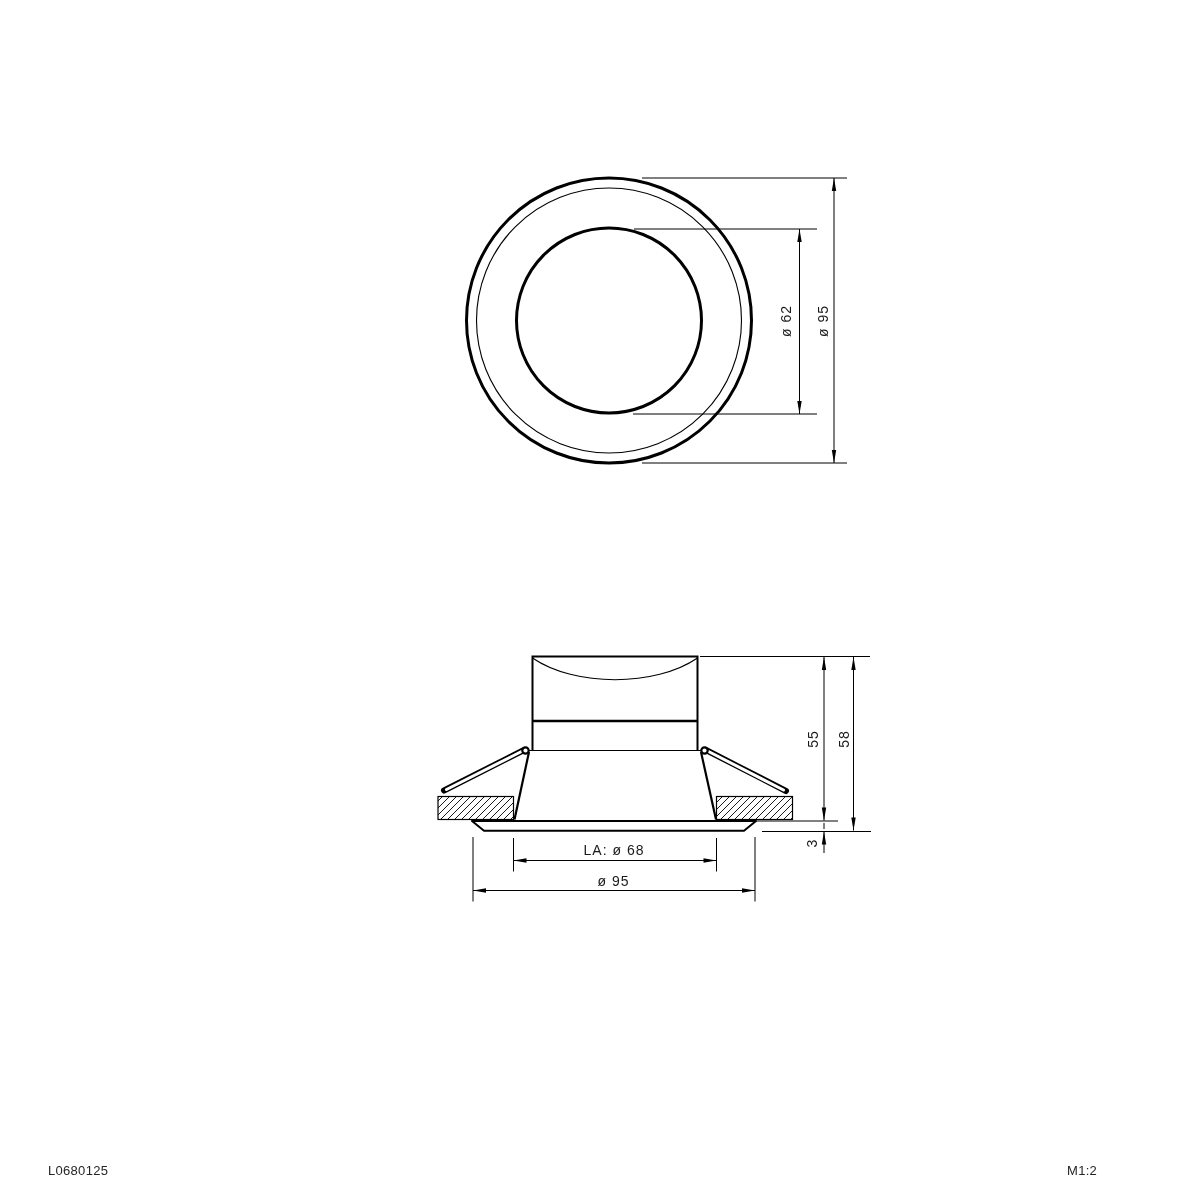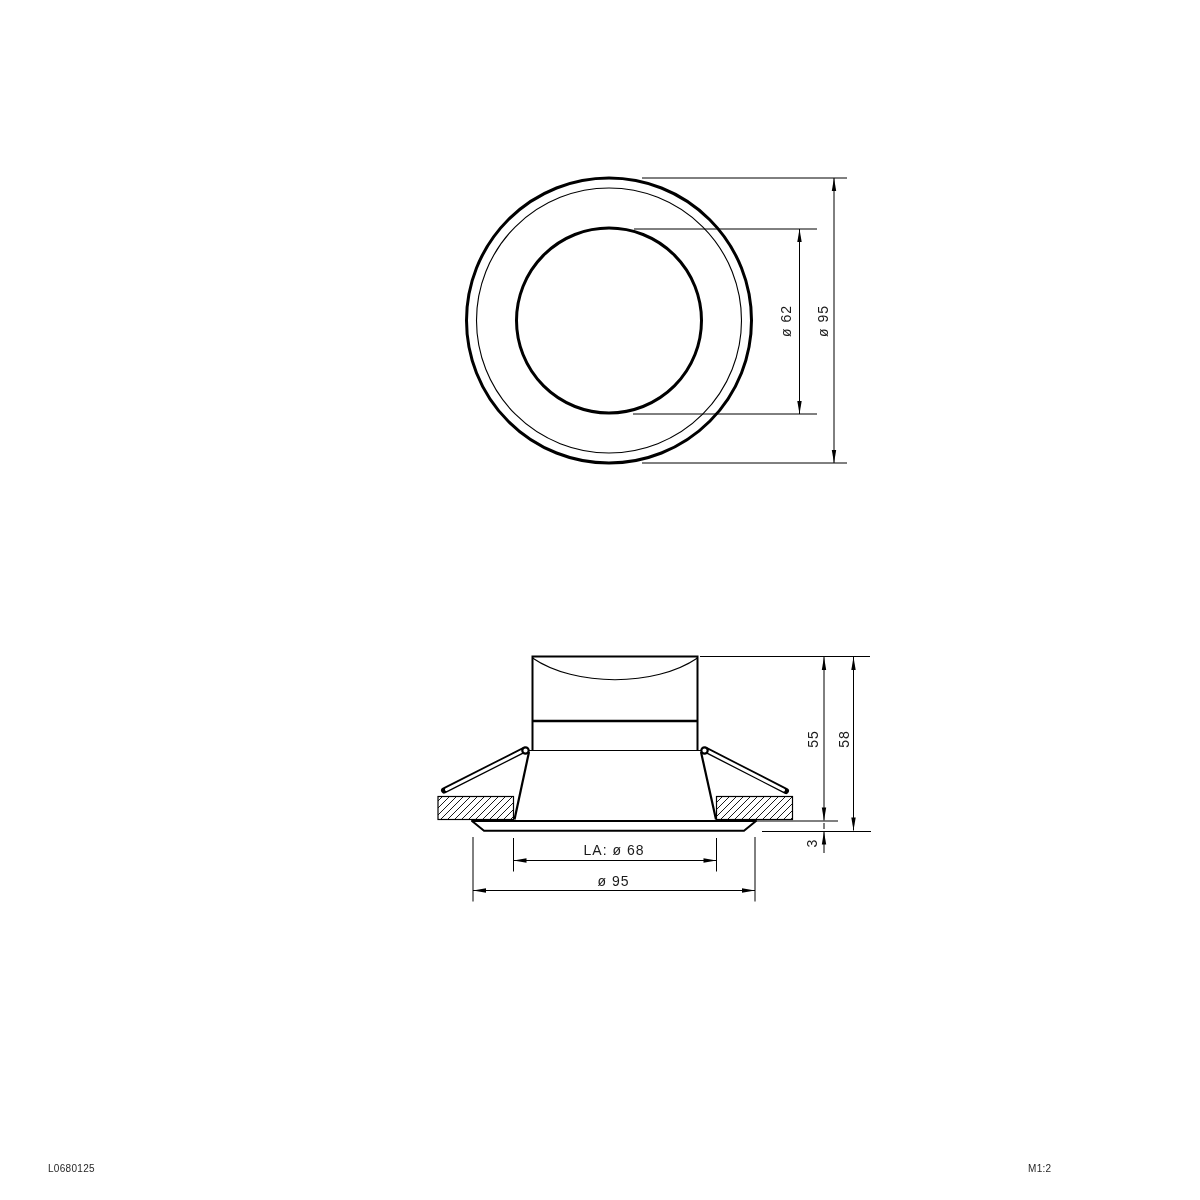--- a/index.html
+++ b/index.html
@@ -1,23 +1,23 @@
 <!DOCTYPE html>
 <html><head>
 <meta charset="utf-8">
 <style>
   html,body{margin:0;padding:0;background:#ffffff;}
   #page{position:relative;width:1200px;height:1200px;background:#ffffff;overflow:hidden;
         font-family:"Liberation Sans",sans-serif;}
   svg{position:absolute;left:0;top:0;}
   .dim-text{font-family:"Liberation Sans",sans-serif;font-size:14px;fill:#1a1a1a;letter-spacing:1px;}
-  .footer-text{position:absolute;top:1163px;font-size:10px;color:#262626;letter-spacing:0.3px;}
+  .footer-text{position:absolute;top:1163px;font-size:13px;color:#262626;letter-spacing:0.3px;}
   #footer-left{left:48px;}
   #footer-center{left:0;right:0;text-align:center;}
-  #footer-right{left:1028px;}
+  #footer-right{left:1067px;}
 </style>
 </head>
 <body>
 
 <div id="page">
 
 <svg width="1200" height="1200" viewBox="0 0 1200 1200">
   <defs>
     <pattern id="hatch" width="7" height="7" patternUnits="userSpaceOnUse">
       <path d="M0,7 L7,0 M-1.75,1.75 L1.75,-1.75 M5.25,8.75 L8.75,5.25" stroke="#000000" stroke-width="0.9" fill="none"></path>

